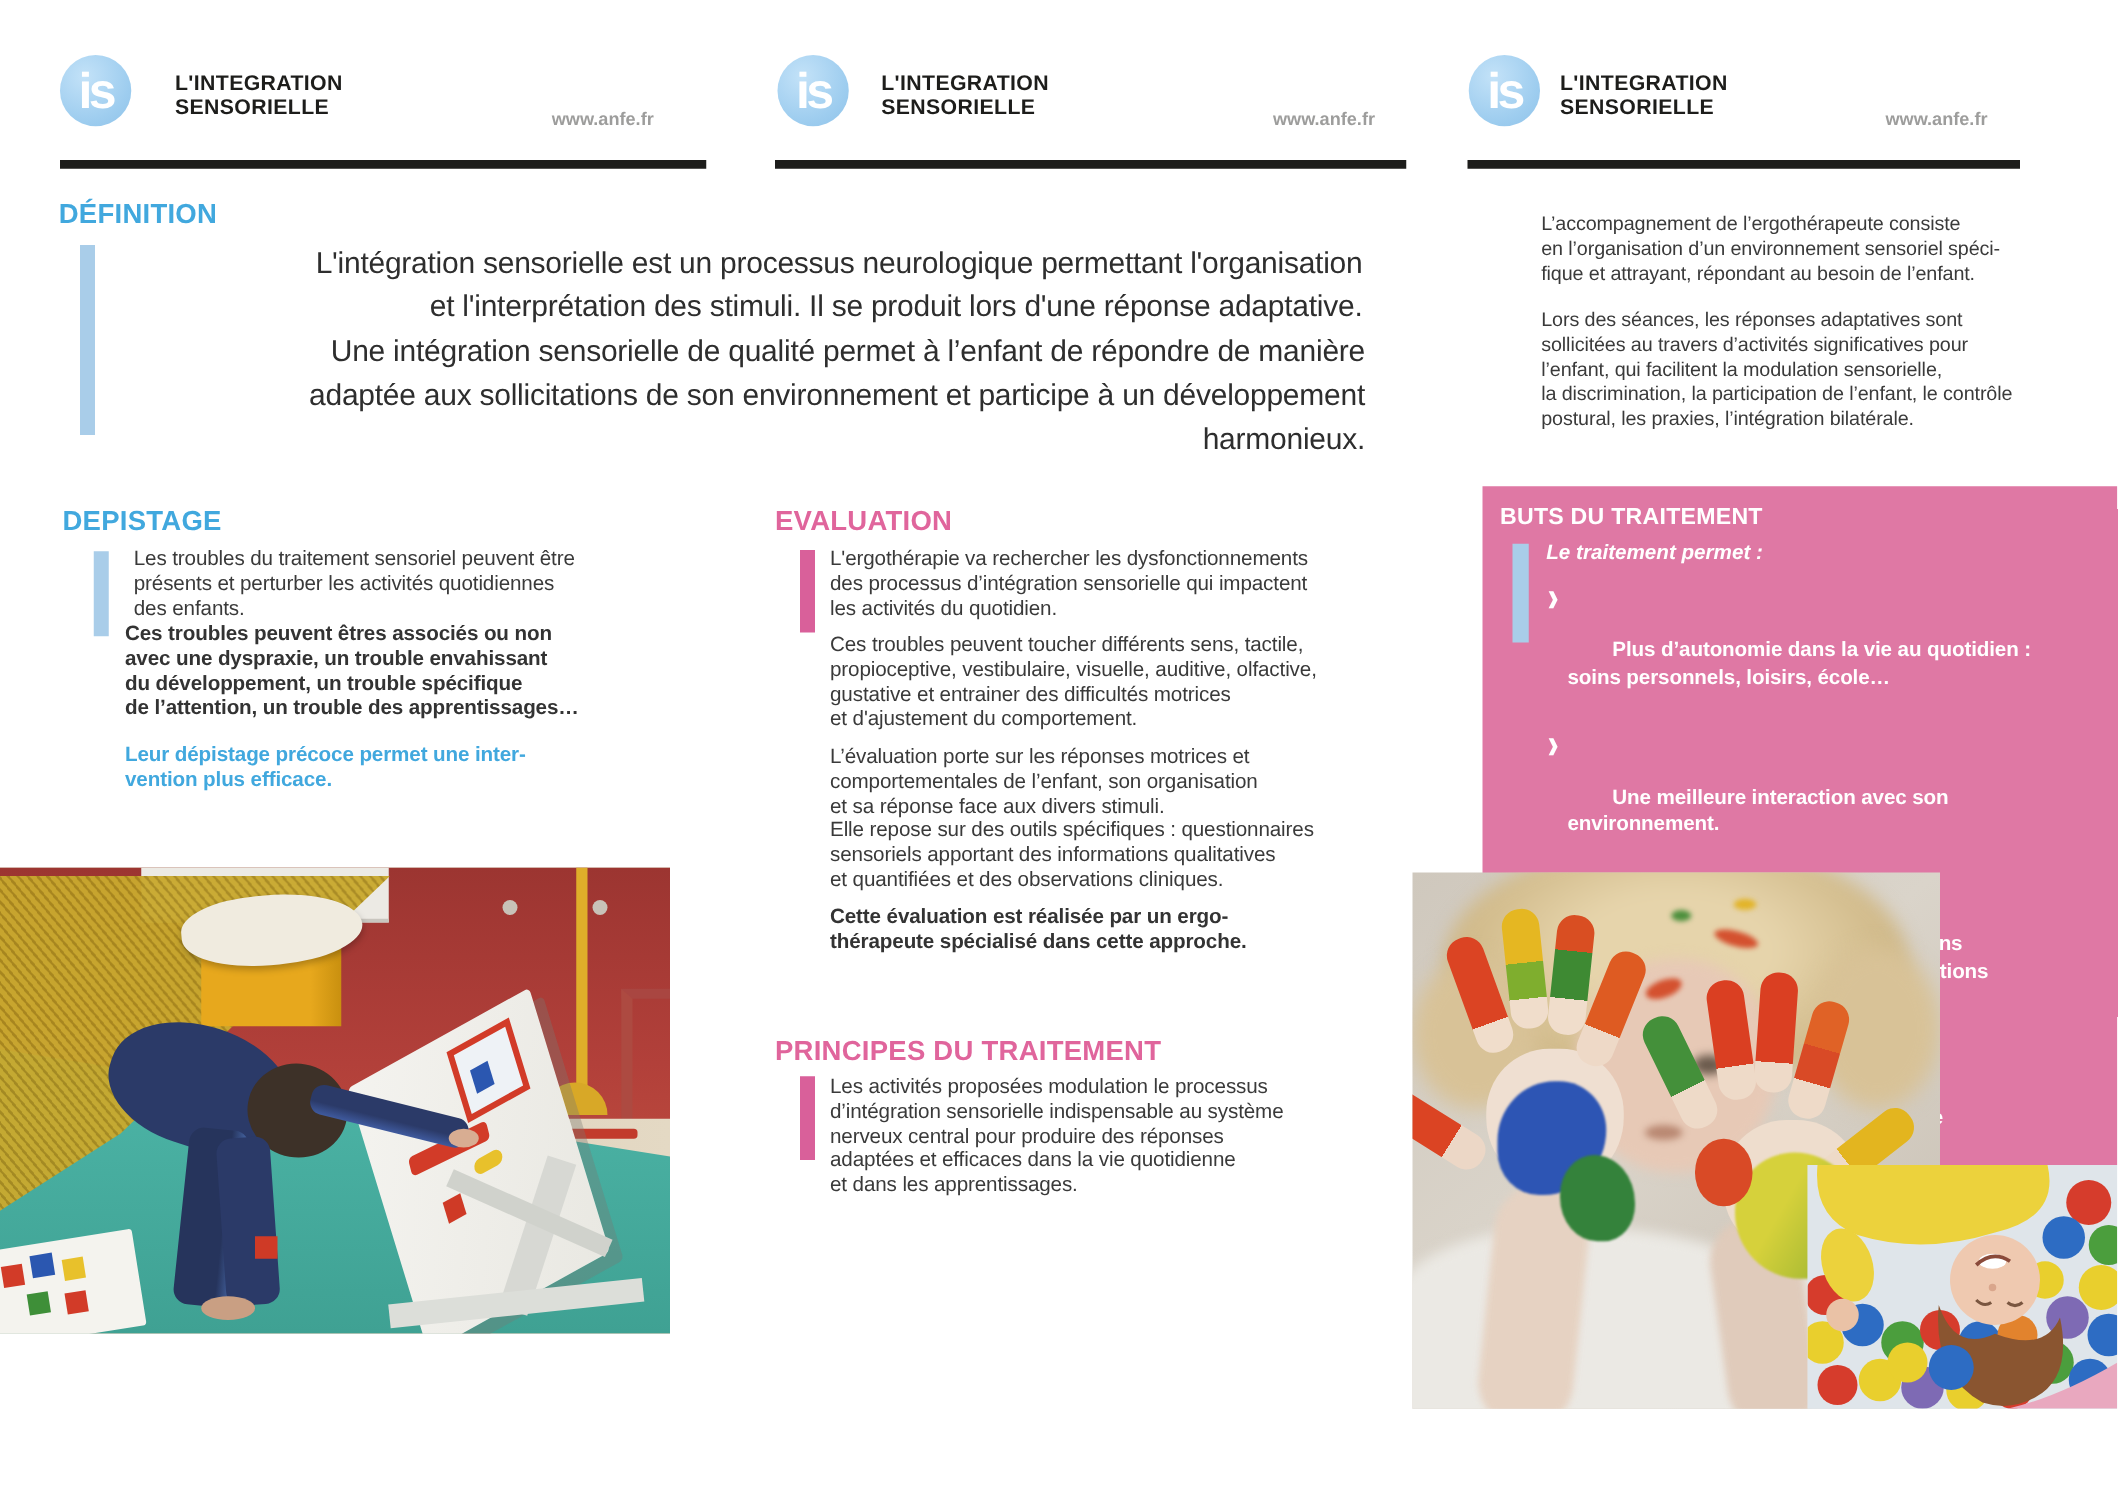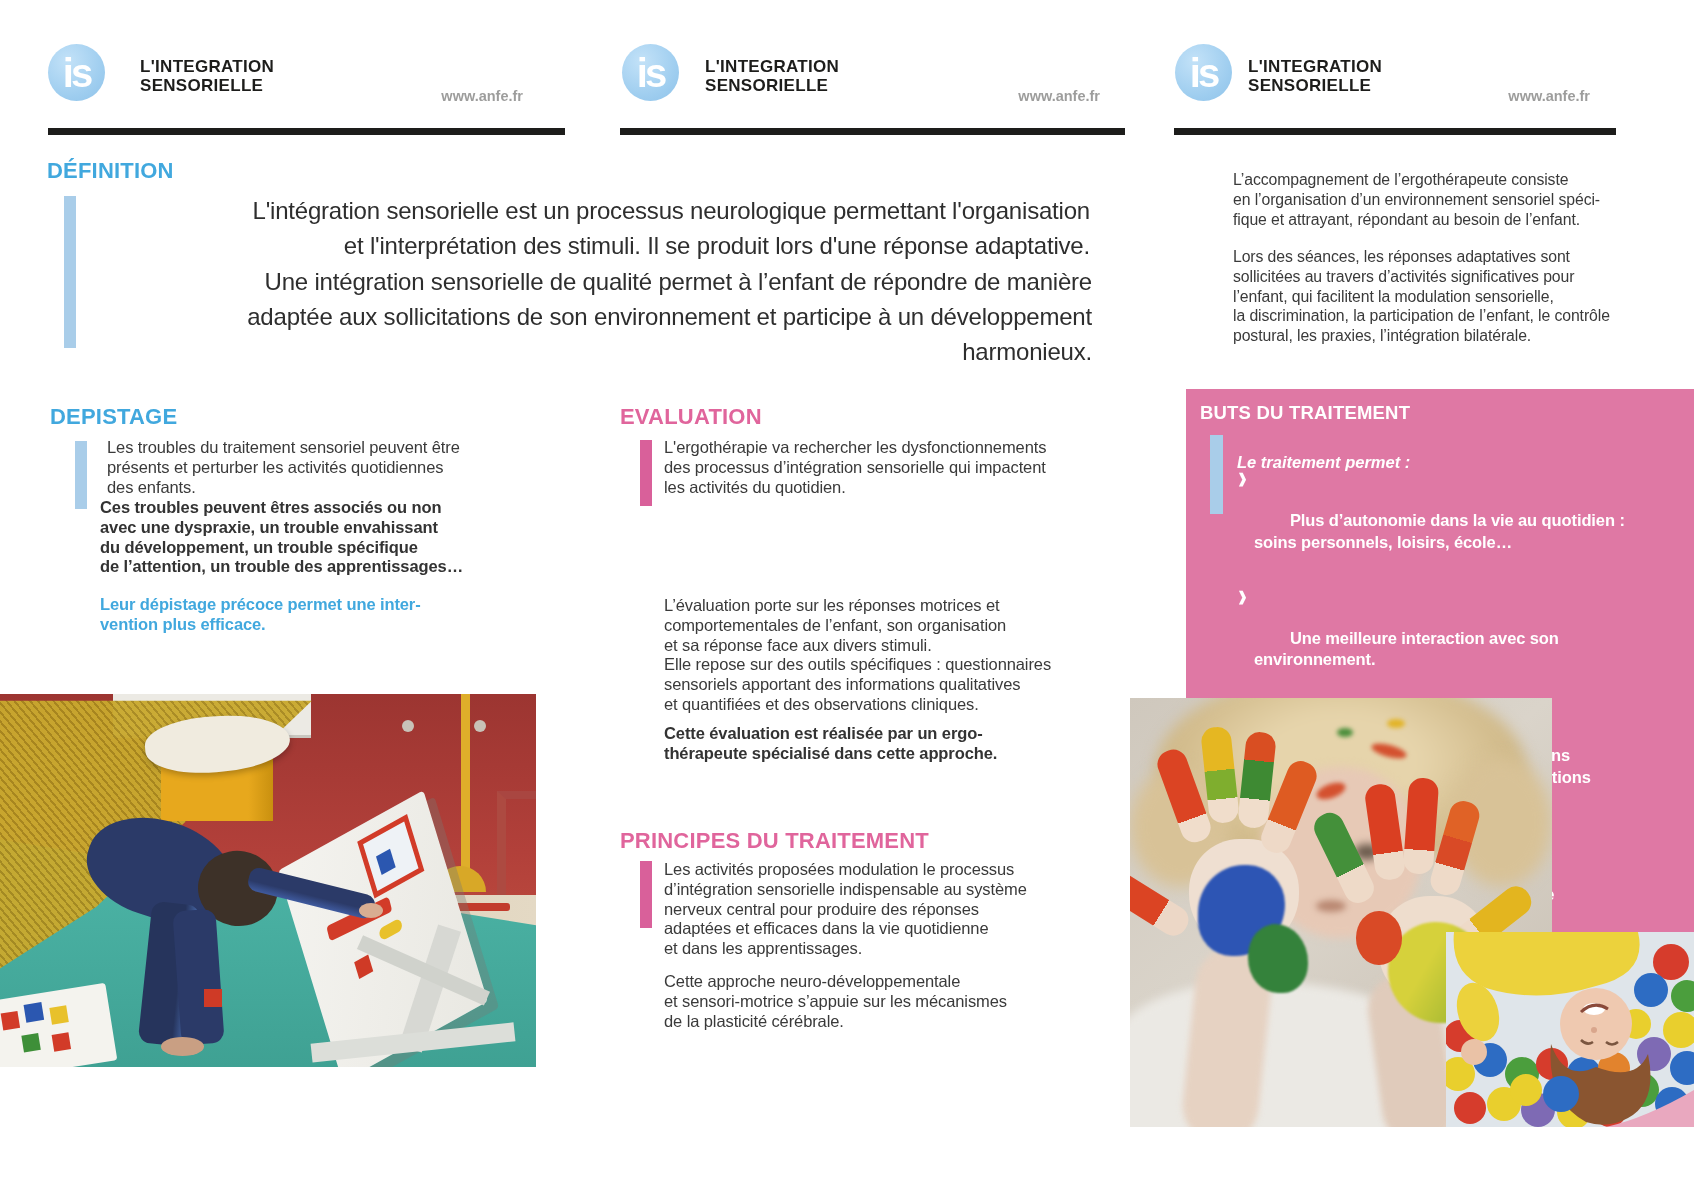--- a/index.html
+++ b/index.html
@@ -25,21 +25,21 @@
   .para.lead{font-size:24px;line-height:35px;color:#2e2e2e;letter-spacing:-.2px;text-align:right;}
   .para.b{font-weight:bold;color:#333;}
   .para.bluebold{font-weight:bold;color:#41a8de;}
   .para.rcol{font-size:15.8px;}
   
   .buts-box{position:absolute;left:1186px;top:389px;width:508px;height:543px;
         background:#df78a4;z-index:1;}
   .buts-heading{position:absolute;left:14px;top:13px;font-size:18.5px;font-weight:bold;
         color:#fff;letter-spacing:.2px;}
   .buts-bar{position:absolute;left:24px;top:46px;width:13px;height:79px;background:#a9cde9;}
-  .buts-intro{position:absolute;left:51px;top:64px;color:#fff;font-weight:bold;
+  .buts-intro{position:absolute;left:51px;top:44px;color:#fff;font-weight:bold;
         font-style:italic;font-size:16.5px;text-align:right;}
   .bullets{position:absolute;left:51px;top:78px;width:430px;}
   .bullet{position:relative;padding-left:17px;margin-bottom:10px;color:#fff;
         font-weight:bold;font-size:16.5px;line-height:21.5px;white-space:pre-wrap;
         letter-spacing:-.1px;}
   .bullet .marker{position:absolute;left:0;top:1px;font-size:13px;}
   
   .photo{position:absolute;overflow:hidden;}
   .photo div{position:absolute;}
   #photo-left{left:0;top:694px;width:536px;height:373px;background:#cfc4ae;}
@@ -95,39 +95,40 @@
 du développement, un trouble spécifique
 de l’attention, un trouble des apprentissages…</div>
   <div class="para bluebold" style="left:100px;top:595px;width:420px;">Leur dépistage précoce permet une inter-
 vention plus efficace.</div>
 
   <div class="sec-heading pinkc" style="left:620px;top:404px;">EVALUATION</div>
   <div class="bar bar-pink" style="left:640px;top:440px;height:66px;"></div>
   <div class="para" style="left:664px;top:438px;width:450px;">L'ergothérapie va rechercher les dysfonctionnements
 des processus d’intégration sensorielle qui impactent
 les activités du quotidien.</div>
+  <div class="para" style="left:664px;top:507px;width:450px;">Ces troubles peuvent toucher différents sens, tactile,
+propioceptive, vestibulaire, visuelle, auditive, olfactive,
+gustative et entrainer des difficultés motrices
+et d'ajustement du comportement.</div>
   <div class="para" style="left:664px;top:596px;width:450px;">L’évaluation porte sur les réponses motrices et
 comportementales de l’enfant, son organisation
 et sa réponse face aux divers stimuli.
 Elle repose sur des outils spécifiques : questionnaires
 sensoriels apportant des informations qualitatives
 et quantifiées et des observations cliniques.</div>
   <div class="para b" style="left:664px;top:724px;width:450px;">Cette évaluation est réalisée par un ergo-
 thérapeute spécialisé dans cette approche.</div>
 
   <div class="sec-heading pinkc" style="left:620px;top:828px;">PRINCIPES DU TRAITEMENT</div>
   <div class="bar bar-pink" style="left:640px;top:861px;height:67px;"></div>
   <div class="para" style="left:664px;top:860px;width:450px;">Les activités proposées modulation le processus
 d’intégration sensorielle indispensable au système
 nerveux central pour produire des réponses
 adaptées et efficaces dans la vie quotidienne
 et dans les apprentissages.</div>
-  <div class="para" style="left:664px;top:972px;width:450px;">Cette approche neuro-développementale
-et sensori-motrice s’appuie sur les mécanismes
-de la plasticité cérébrale.</div>
 
   <div class="para rcol" style="left:1233px;top:170px;width:450px;">L’accompagnement de l’ergothérapeute consiste
 en l’organisation d’un environnement sensoriel spéci-
 fique et attrayant, répondant au besoin de l’enfant.</div>
   <div class="para rcol" style="left:1233px;top:247px;width:450px;">Lors des séances, les réponses adaptatives sont
 sollicitées au travers d’activités significatives pour
 l’enfant, qui facilitent la modulation sensorielle,
 la discrimination, la participation de l’enfant, le contrôle
 postural, les praxies, l’intégration bilatérale.</div>
 

